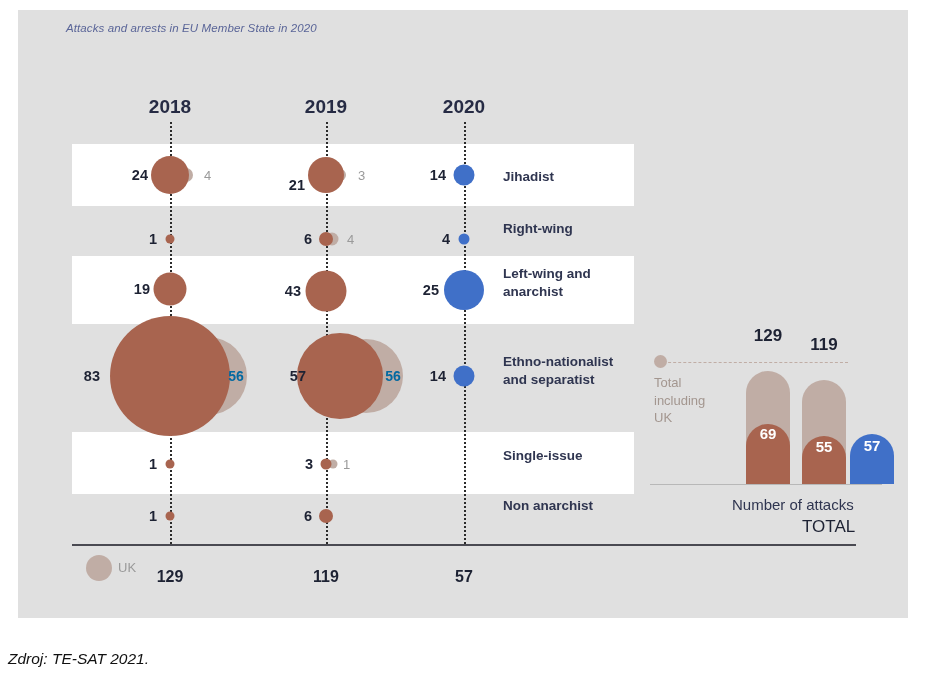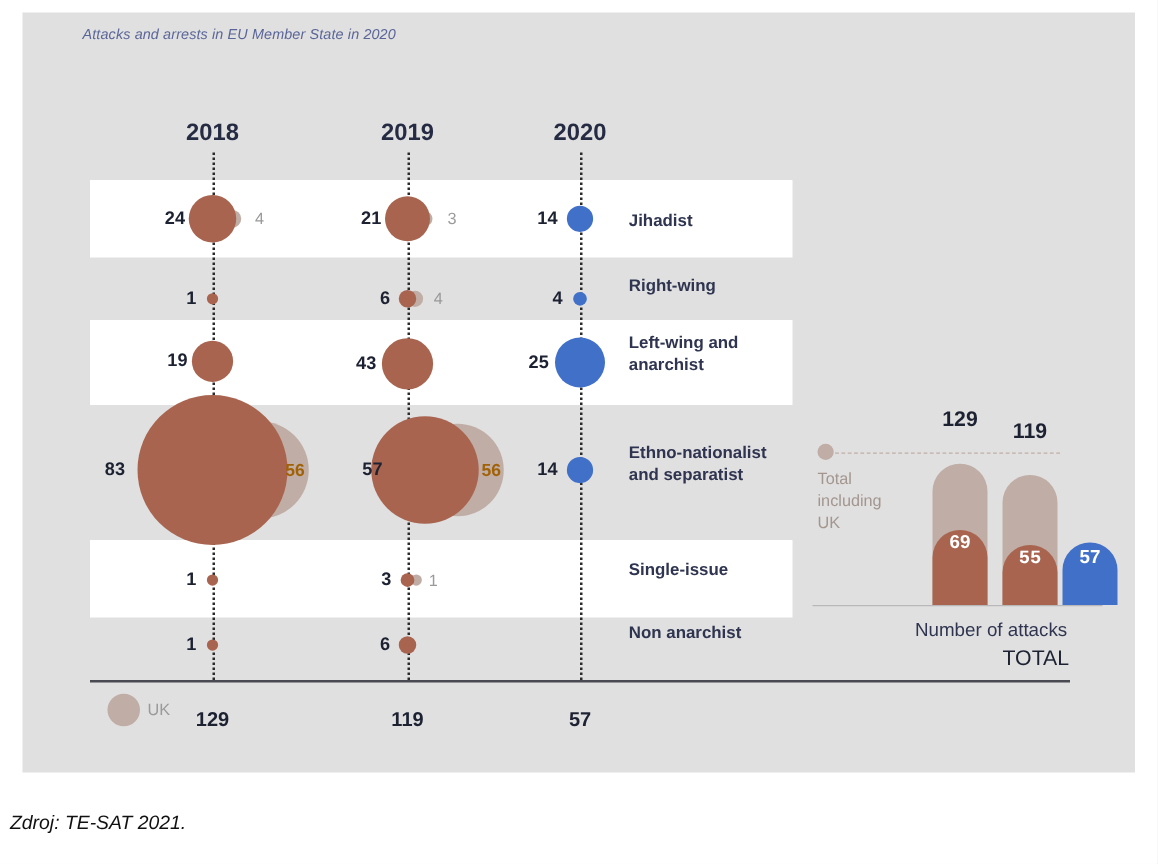--- a/index.html
+++ b/index.html
@@ -70,21 +70,21 @@
     position:absolute; font-size:14.5px; font-weight:bold;
     color:#1d2233; transform:translate(-100%,-50%);
     white-space:nowrap; z-index:5;
   }
   .val-uk-out {
     position:absolute; font-size:13px; color:#9a9a9a;
     transform:translateY(-50%); white-space:nowrap; z-index:5;
   }
   .val-uk-in {
     position:absolute; font-size:14px; font-weight:bold;
-    color:#a16207; transform:translate(-50%,-50%);
+    color:#0369a1; transform:translate(-50%,-50%);
     white-space:nowrap; z-index:5;
   }
 
   
   .baseline {
     position:absolute; left:54px; top:534px;
     width:784px; height:0;
     border-top:2.5px solid #4a4a52;
   }
   .total-val {
@@ -207,21 +207,21 @@
     <div class="val-uk-in" style="left:218px; top:366px;">56</div>
 
     <div class="bubble eu" style="left:152px; top:454px; width:9px; height:9px;"></div>
     <div class="val-eu" style="left:139px; top:454px;">1</div>
 
     <div class="bubble eu" style="left:152px; top:506px; width:9px; height:9px;"></div>
     <div class="val-eu" style="left:139px; top:506px;">1</div>
 
     <div class="bubble uk" style="left:322px; top:165px; width:12px; height:12px;"></div>
     <div class="bubble eu" style="left:308px; top:165px; width:36px; height:36px;"></div>
-    <div class="val-eu" style="left:287px; top:165px;">21</div>
+    <div class="val-eu" style="left:287px; top:175px;">21</div>
     <div class="val-uk-out" style="left:340px; top:165px;">3</div>
 
     <div class="bubble uk" style="left:314px; top:229px; width:13px; height:13px;"></div>
     <div class="bubble eu" style="left:308px; top:229px; width:14px; height:14px;"></div>
     <div class="val-eu" style="left:294px; top:229px;">6</div>
     <div class="val-uk-out" style="left:329px; top:229px;">4</div>
 
     <div class="bubble eu" style="left:308px; top:281px; width:41px; height:41px;"></div>
     <div class="val-eu" style="left:283px; top:281px;">43</div>
 
@@ -268,21 +268,21 @@
       <div class="bar-axis"></div>
 
       <div class="bar-total" style="left:96px; height:113px;"></div>
       <div class="bar-eu" style="left:96px; height:60px;"></div>
       <div class="bar-total-label" style="left:118px; top:16px;">129</div>
       <div class="bar-eu-label" style="left:118px; top:115px;">69</div>
 
       <div class="bar-total" style="left:152px; height:104px;"></div>
       <div class="bar-eu" style="left:152px; height:48px;"></div>
       <div class="bar-total-label" style="left:174px; top:25px;">119</div>
-      <div class="bar-eu-label" style="left:174px; top:128px;font-family:Liberation Mono, monospace;">55</div>
+      <div class="bar-eu-label" style="left:174px; top:128px;">55</div>
 
       <div class="bar-eu blue" style="left:200px; height:50px;"></div>
       <div class="bar-eu-label" style="left:222px; top:127px;">57</div>
 
       <div class="bar-axis-title">Number of attacks</div>
       <div class="bar-axis-total">TOTAL</div>
     </div>
 
   </div>
 

